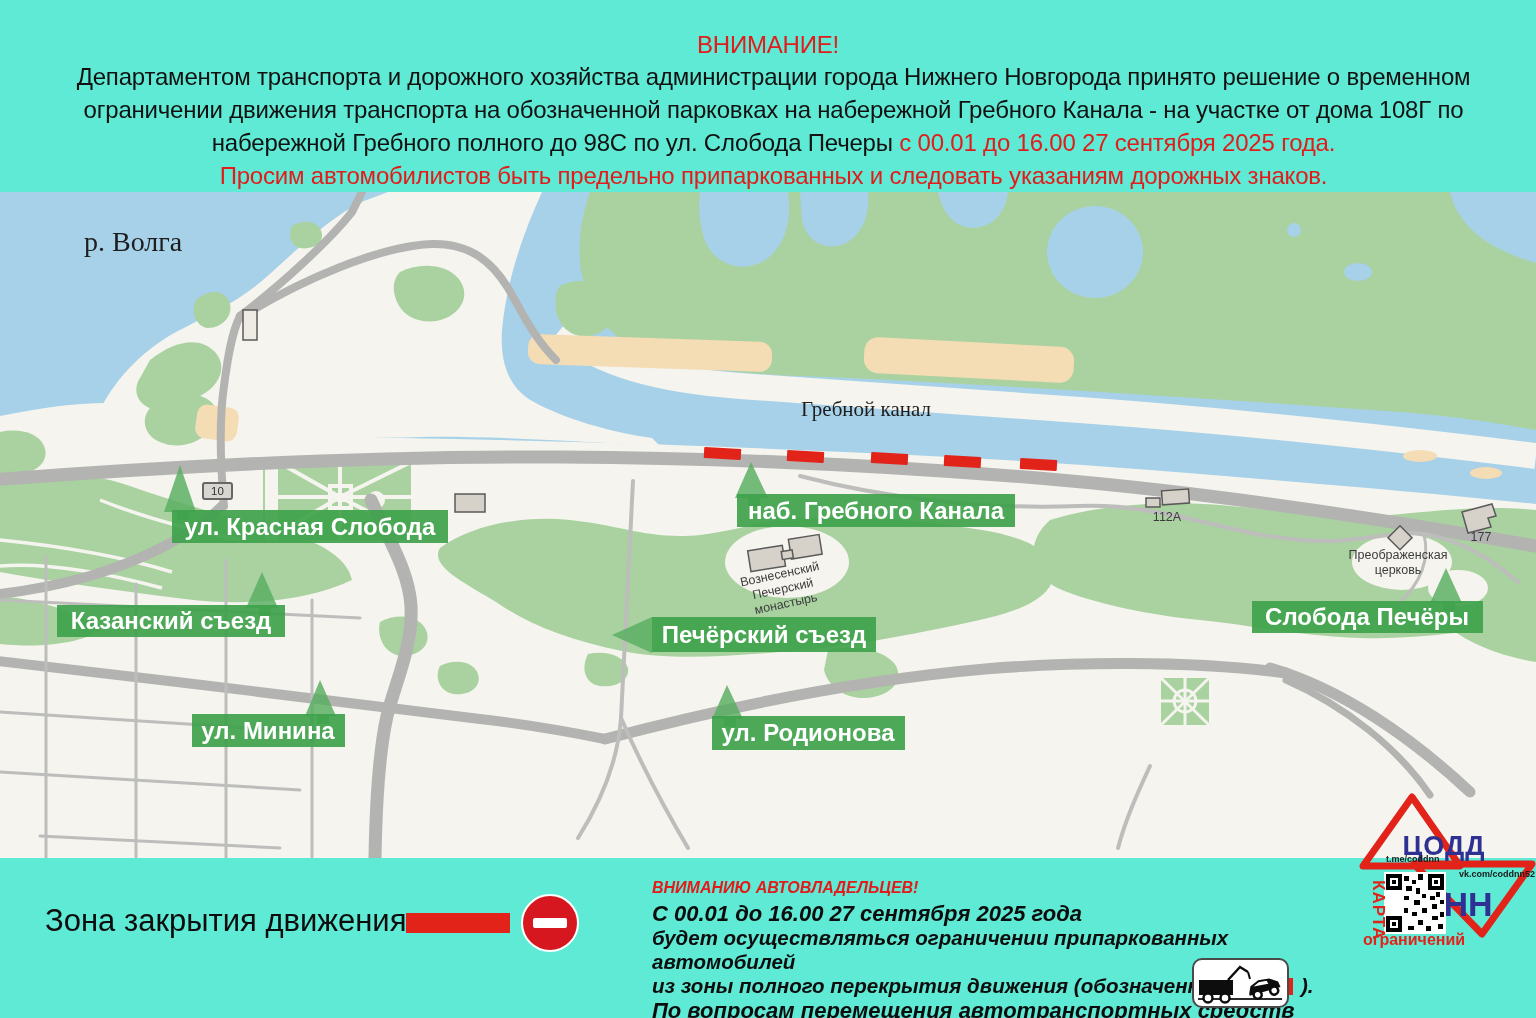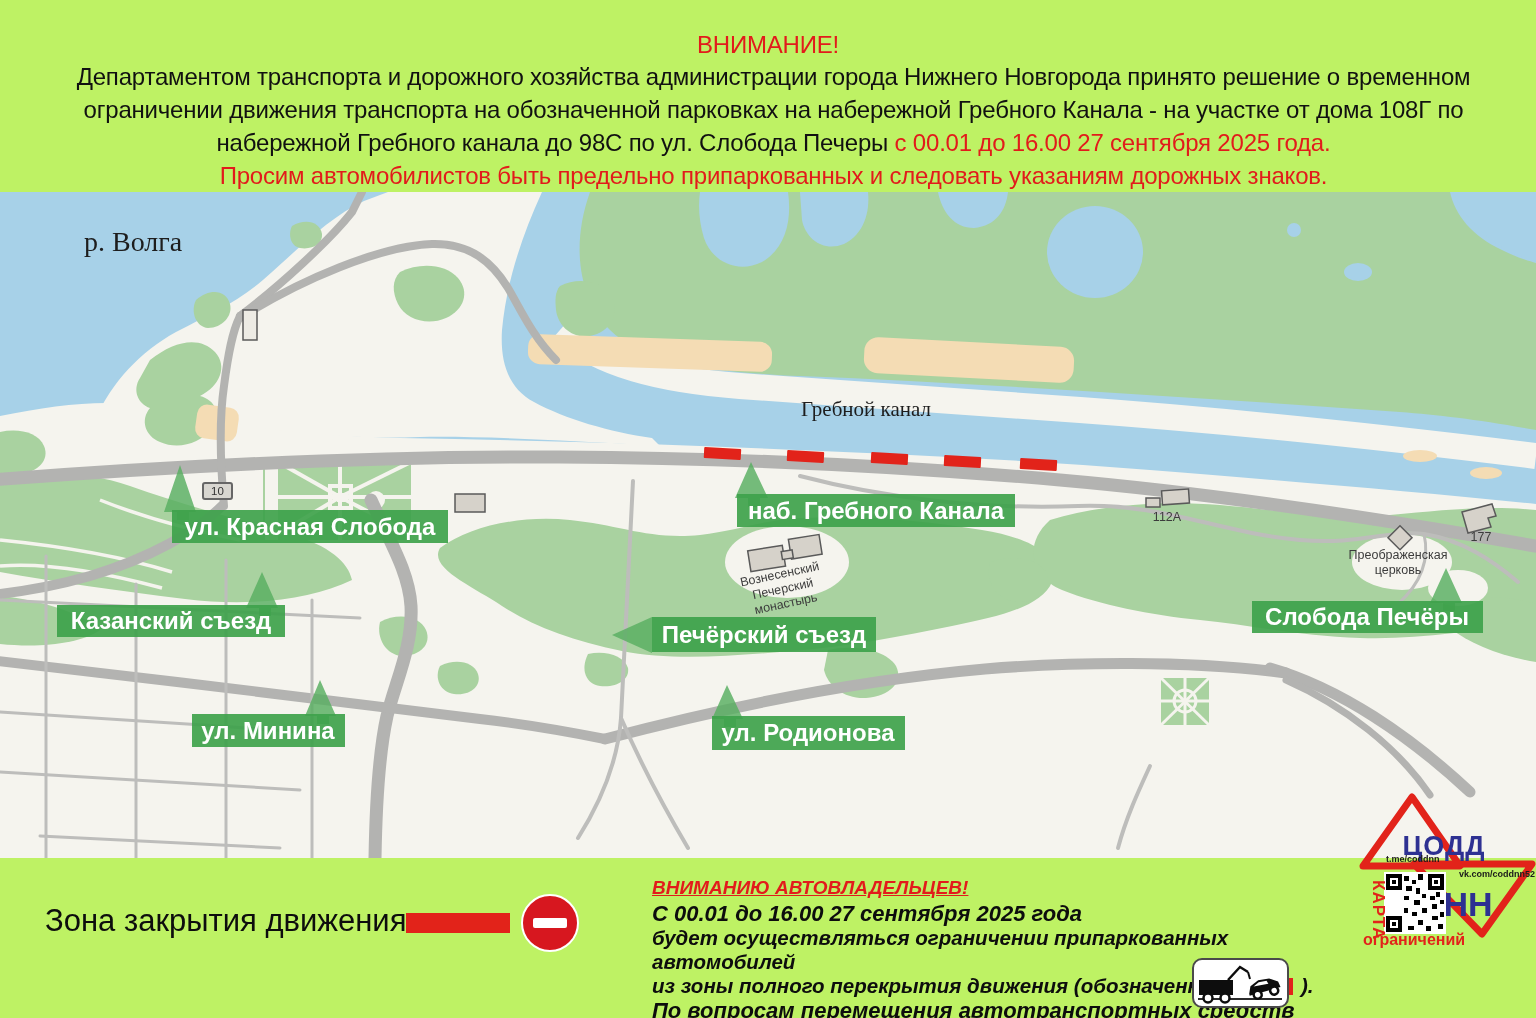--- a/index.html
+++ b/index.html
@@ -1,57 +1,57 @@
 <!DOCTYPE html>
 <html><head>
 <meta charset="utf-8">
 <style>
   html,body{margin:0;padding:0;background:#fff;}
-  #page{position:relative;width:1536px;height:1018px;background:#bef264;overflow:hidden;
+  #page{position:relative;width:1536px;height:1018px;background:#5eead4;overflow:hidden;
         font-family:"Liberation Sans",sans-serif;}
   
   #header{position:absolute;left:0;top:0;width:1536px;padding-top:30px;text-align:center;
           letter-spacing:-0.2px;}
   #header .h-title{font-size:24px;line-height:30px;color:#e21b1b;font-weight:400;}
   #header .h-line{font-size:24px;line-height:33px;color:#111;padding-left:11px;}
   #header .red{color:#e21b1b;}
   
   #map{position:absolute;left:0;top:192px;width:1536px;height:666px;}
   .lbl-text{font-family:"Liberation Sans",sans-serif;font-weight:bold;fill:#ffffff;font-size:24px;}
   .ser{font-family:"Liberation Serif","DejaVu Serif",serif;fill:#1d1d1d;}
   .bld-lbl{font-family:"Liberation Sans",sans-serif;fill:#3c3c3c;font-size:12.5px;}
   
   #legend-label{position:absolute;left:45px;top:903px;font-size:31px;color:#0d0d0d;
                 font-family:"Liberation Sans",sans-serif;}
   #legend-bar{position:absolute;left:406px;top:913px;width:104px;height:20px;background:#e2231a;}
   #legend-sign{position:absolute;left:520px;top:893px;}
   
   #notice{position:absolute;left:652px;top:874px;width:670px;
           font-family:"Liberation Sans",sans-serif;font-style:italic;font-weight:bold;color:#0d0d0d;}
-  #notice .n-title{font-size:19px;line-height:27px;color:#e21b1b;text-decoration:underline;}
+  #notice .n-title{font-size:16px;line-height:27px;color:#e21b1b;}
   #notice .n-big{font-size:22px;line-height:25px;}
   #notice .n-med{font-size:20.5px;line-height:24px;}
   #notice .red-chip{display:inline-block;width:58px;height:17px;background:#e2231a;
                     vertical-align:-2px;margin:0 8px 0 10px;}
   
   #tow{position:absolute;left:1192px;top:958px;width:97px;height:50px;background:#fff;
        border:2.5px solid #4a4a4a;border-radius:10px;box-sizing:border-box;}
   
   #logo{position:absolute;left:1356px;top:788px;width:180px;height:164px;}
 </style>
 </head>
 <body>
 
 <div id="page">
 
   <div id="header">
     <div class="h-title">ВНИМАНИЕ!</div>
     <div class="h-line">Департаментом транспорта и дорожного хозяйства администрации города Нижнего Новгорода принято решение о временном</div>
     <div class="h-line">ограничении движения транспорта на обозначенной парковках на набережной Гребного Канала - на участке от дома 108Г по</div>
-    <div class="h-line"><span>набережной Гребного канала до 98С по ул. Слобода Печеры </span><span class="red">с 00.01 до 16.00 27 сентября 2025 года.</span></div>
+    <div class="h-line"><span>набережной Гребного полного до 98С по ул. Слобода Печеры </span><span class="red">с 00.01 до 16.00 27 сентября 2025 года.</span></div>
     <div class="h-line red">Просим автомобилистов быть предельно припаркованных и следовать указаниям дорожных знаков.</div>
   </div>
 
   <svg id="map" viewBox="0 192 1536 666">
 
     <rect x="0" y="192" width="1536" height="666" fill="#f5f4ee"></rect>
 
     <rect x="0" y="192" width="1536" height="312" fill="#a7d1e8"></rect>
 
     <path d="M 0,416 C 60,404 110,398 160,408 C 230,422 300,436 400,438 C 500,440 600,442 700,446 C 850,452 1000,458 1150,470 C 1300,482 1420,492 1536,504 L 1536,858 L 0,858 Z" fill="#f5f4ee"></path>

